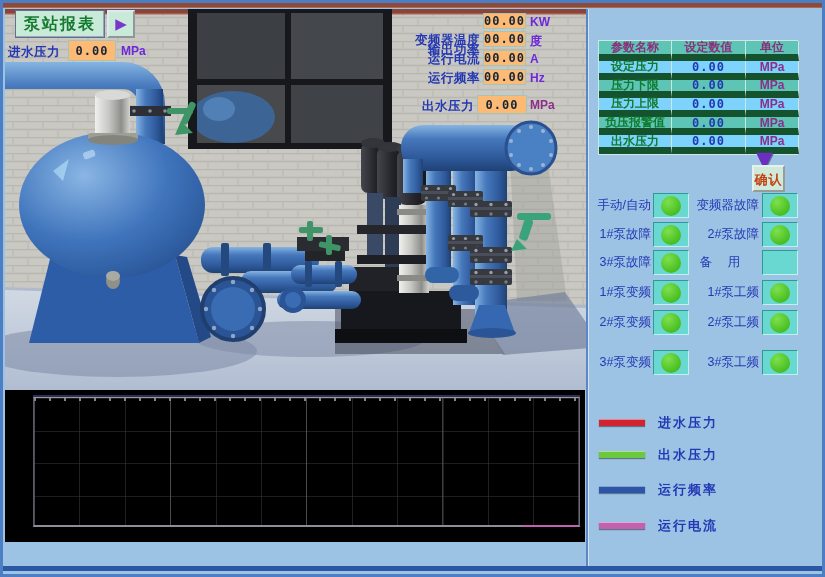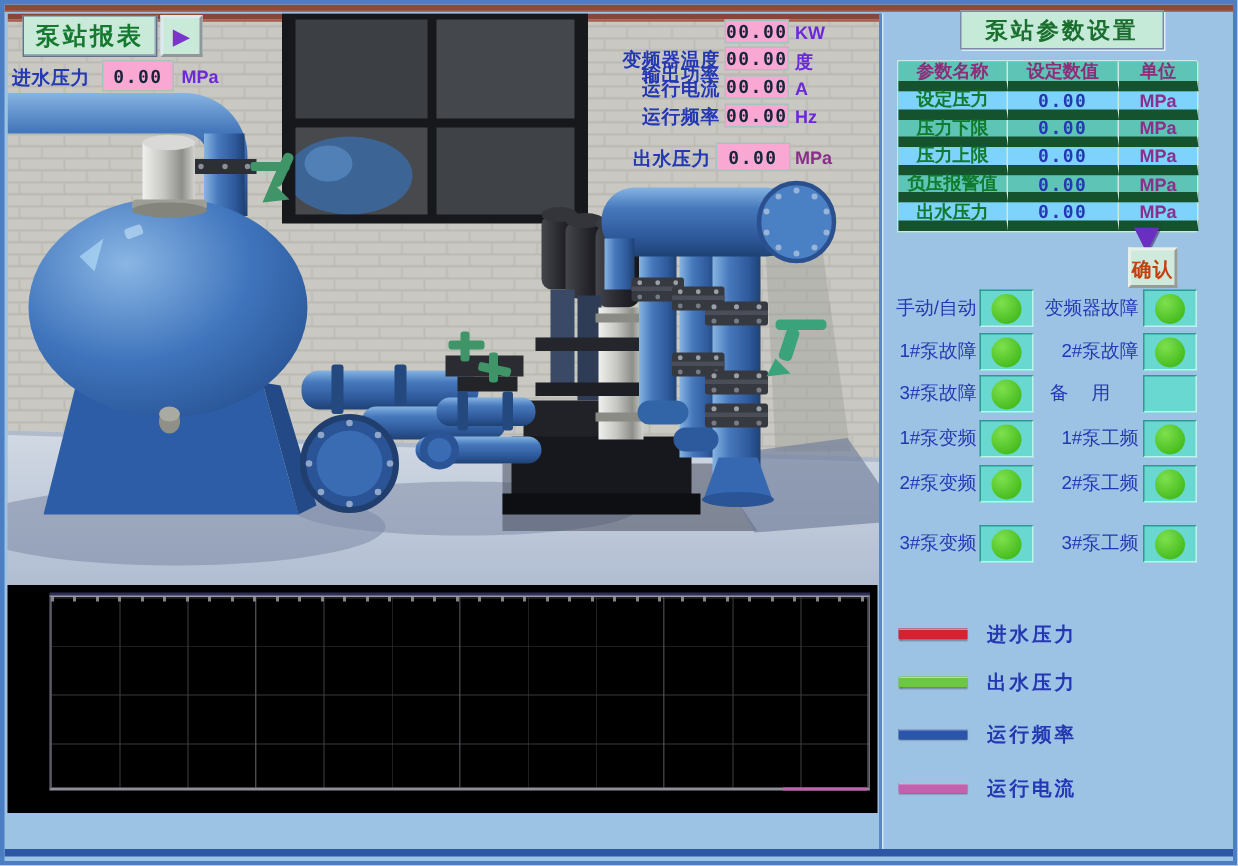--- a/index.html
+++ b/index.html
@@ -26,21 +26,21 @@
         background-image:
           repeating-linear-gradient(to right, rgba(110,110,118,.55) 0 1px, transparent 1px 136px),
           repeating-linear-gradient(to right, rgba(58,58,64,.55) 0 1px, transparent 1px 45.4px),
           repeating-linear-gradient(to bottom, rgba(58,58,64,.5) 0 1px, transparent 1px 32.5px);}
   .plot-ticks{position:absolute;left:0;right:0;top:0;height:3px;
         background:repeating-linear-gradient(to right,#84848c 0 2px,transparent 2px 15px);}
   .trace-current{position:absolute;right:1px;bottom:-2px;width:56px;height:2px;}
 
   
   .lbl{font-weight:bold;color:#2438b4;font-size:12.5px;letter-spacing:.5px;white-space:nowrap;}
-  .valbox{background:#f9a8d4;border:1px solid #a4c6ba;color:#16263a;
+  .valbox{background:#fdba74;border:1px solid #a4c6ba;color:#16263a;
           font-family:"DejaVu Sans Mono",monospace;font-weight:bold;font-size:12px;
           letter-spacing:1px;text-align:center;display:flex;align-items:center;justify-content:center;}
   .unit{font-weight:bold;font-size:12px;color:#6d28d9;white-space:nowrap;}
   .unit.purple{color:#8a2f8a;}
 
   
   .report{left:12px;top:7px;height:28px;display:flex;}
   .report .txt{background:#c9ead8;border:1px solid #62728e;box-shadow:inset -1px -1px 0 #98a8b8;
         color:#157a30;font-size:16px;font-weight:bold;letter-spacing:2px;
         padding:3px 8px 0 8px;height:28px;}
@@ -338,21 +338,20 @@
   <div class="abs unit" style="left:527px;top:49px;">A</div>
 
   <div class="abs lbl ro-label" style="left:380px;top:67px;width:97px;">运行频率</div>
   <div class="abs valbox ro-box" style="left:480px;top:66px;width:43px;">00.00</div>
   <div class="abs unit" style="left:527px;top:68px;">Hz</div>
 
   <div class="abs lbl ro-label" style="left:374px;top:95px;width:97px;">出水压力</div>
   <div class="abs valbox" style="left:474px;top:92px;width:50px;height:19px;">0.00</div>
   <div class="abs unit purple" style="left:527px;top:95px;">MPa</div>
 
-  <div class="abs ptitle">泵站参数设置</div>
 
   <div class="abs ptable">
     <div class="th rA hrow">参数名称</div>
     <div class="th rA hrow">设定数值</div>
     <div class="th rA hrow">单位</div>
 
     <div class="tn rB">设定压力</div>
     <div class="tv rB">0.00</div>
     <div class="tu rB">MPa</div>
 

